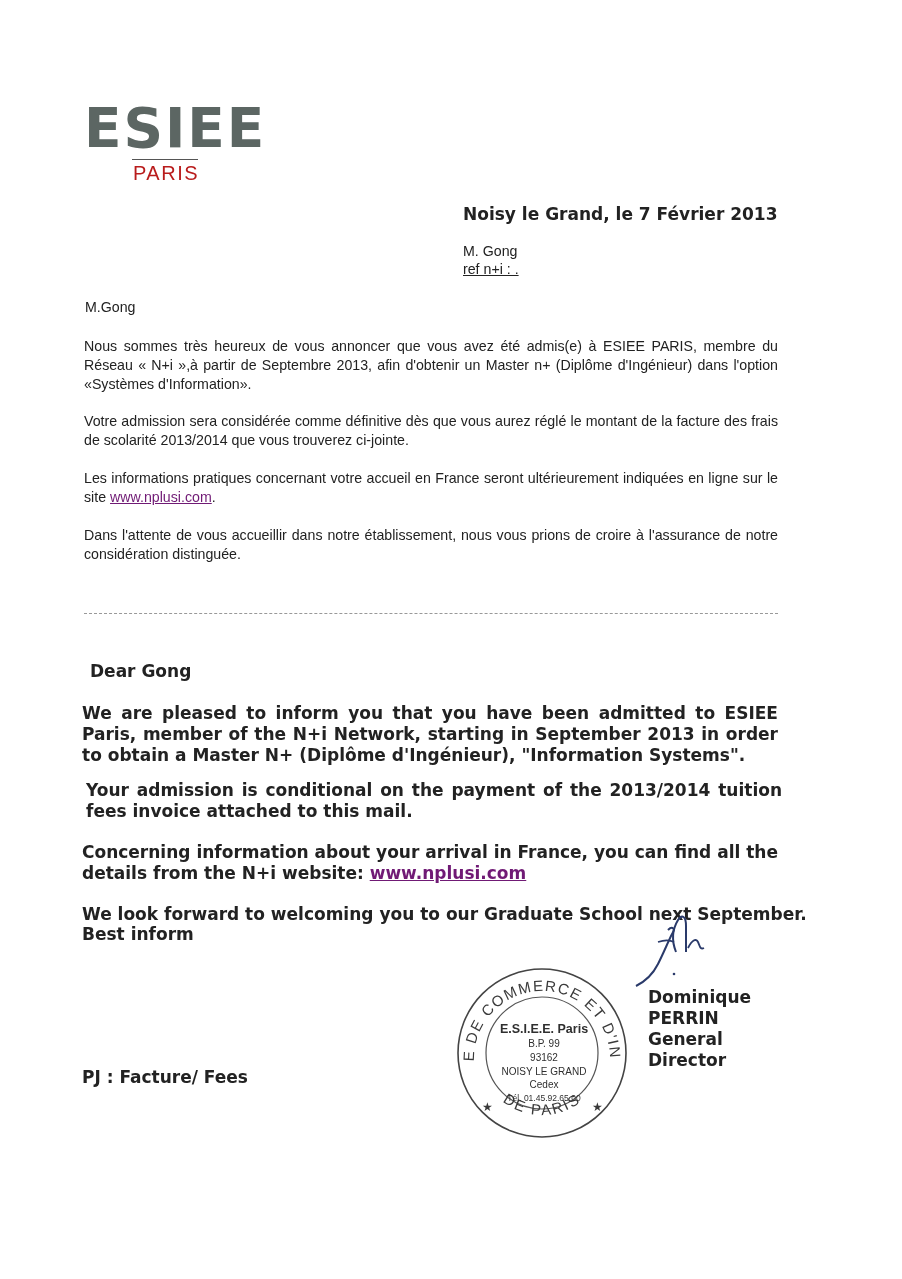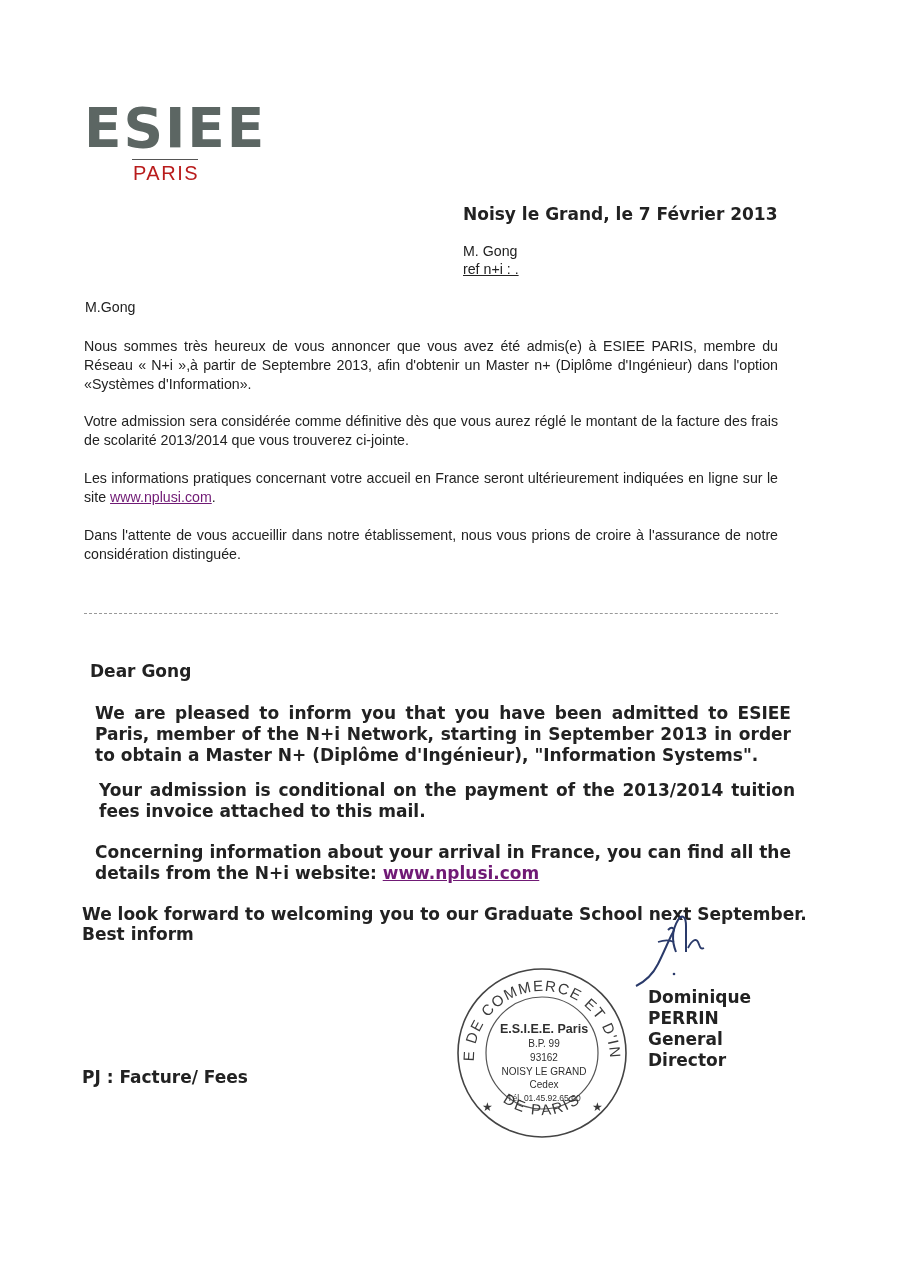--- a/index.html
+++ b/index.html
@@ -4,21 +4,21 @@
 <style>
   html, body { margin: 0; padding: 0; background: #ffffff; }
   body { width: 902px; height: 1279px; position: relative; overflow: hidden; color: #1a1a1a; }
   .abs { position: absolute; }
   .logo-main { left: 84px; top: 98px; font-family: "DejaVu Sans", sans-serif; font-size: 56px; font-weight: bold; color: #5c6663; letter-spacing: 2px; line-height: 60px; transform: scaleX(0.98); transform-origin: left top; }
   .logo-rule { left: 132px; top: 159px; width: 66px; height: 1px; background: #555; }
   .logo-sub { left: 133px; top: 162px; font-family: Liberation Sans, sans-serif; font-size: 20px; color: #b91c1c; letter-spacing: 1.5px; }
   .cal { font-family: "DejaVu Sans", sans-serif; font-size: 17px; color: #222; font-weight: bold; }
   .ari { font-family: "Liberation Sans", sans-serif; font-size: 14.2px; color: #222; }
   .para { width: 694px; line-height: 19px; text-align: justify; text-align-last: left; }
-  .para-en { width: 696px; line-height: 21px; text-align: justify; text-align-last: left; margin-left: 13px; }
+  .para-en { width: 696px; line-height: 21px; text-align: justify; text-align-last: left; }
   .link { text-decoration: underline; color: #701a75; }
   .uline { text-decoration: underline; }
   .divider { left: 84px; top: 613px; width: 694px; height: 0; border-top: 1px dashed #999; }
   .sig-name { left: 648px; top: 987px; text-align: left; width: 127px; line-height: 21px; }
   .stamp { left: 452px; top: 963px; width: 180px; height: 180px; }
   .signature { left: 628px; top: 912px; width: 150px; height: 80px; }
 </style>
 </head>
 <body>
 

